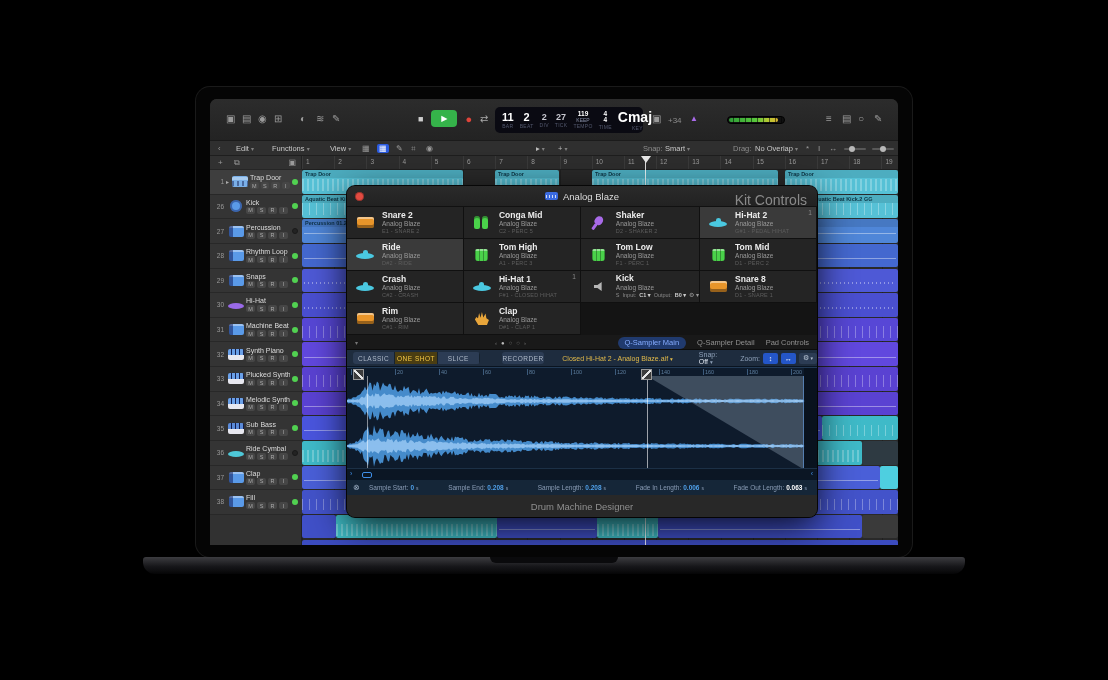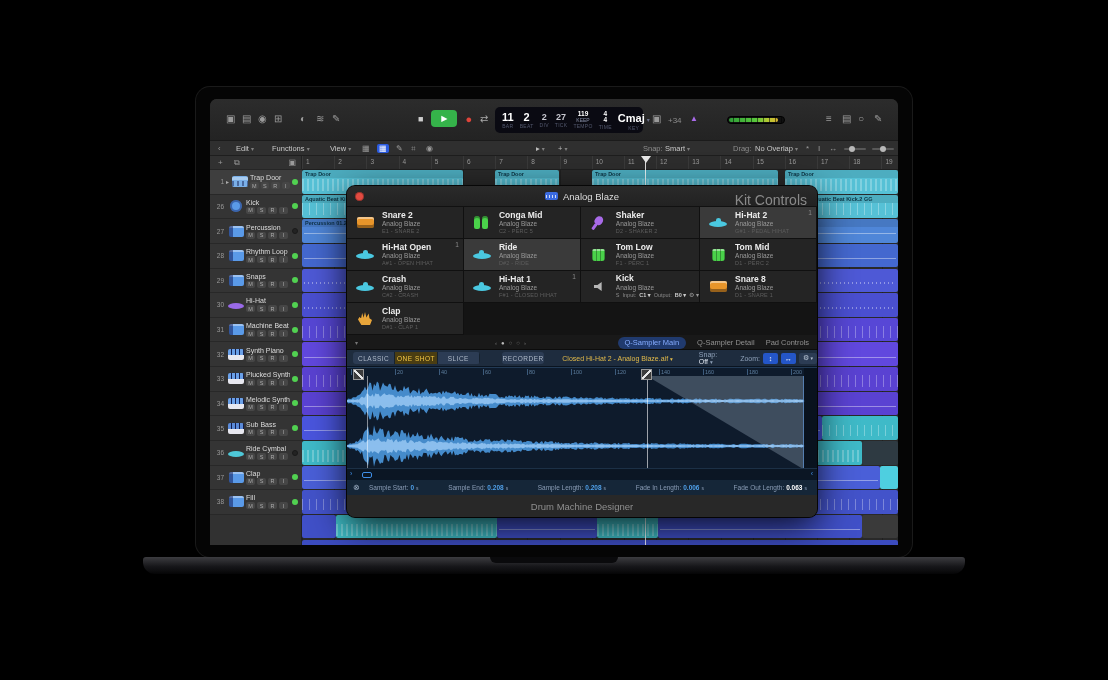--- a/index.html
+++ b/index.html
@@ -26,21 +26,21 @@
   .tr-rec{color:#e0443a;font-size:11px;}
   .tr-cycle{color:#aaa;font-size:10px;}
   #lcd{position:absolute;left:285px;top:8px;width:148px;height:26px;background:#0a0a12;border-radius:5px;
        display:flex;align-items:center;padding:0 7px;gap:6px;}
   .lcd-cell{display:flex;flex-direction:column;align-items:center;line-height:1;}
   .lcd-v1{color:#fff;font-size:11px;font-weight:bold;}
   .lcd-v2{color:#c8c8d0;font-size:9px;font-weight:bold;}
   .lcd-v3{color:#fff;font-size:6.5px;font-weight:bold;}
   .lcd-mode{color:#8890a8;font-size:5px;}
   .lcd-lab{color:#53586e;font-size:5px;margin-top:1px;letter-spacing:.3px;}
-  .lcd-key{color:#fff;font-size:11px;font-weight:bold;}
+  .lcd-key{color:#fff;font-size:14px;font-weight:bold;}
   .lcd-chev{color:#6a7088;font-size:6px;margin-left:2px;}
   #midi-badge{position:absolute;left:458px;top:17px;color:#8d8d8d;font-size:8px;}
   #midi-tri{position:absolute;left:480px;top:15px;color:#a86ae8;font-size:8px;}
   #meter{position:absolute;left:517px;top:17px;width:58px;height:8px;background:#101010;border-radius:4px;
          border:1px solid #000;overflow:hidden;}
   #meter-fill{position:absolute;left:1px;top:1px;bottom:1px;width:88%;border-radius:3px;
         background:linear-gradient(90deg,#2f9e38,#58c83c 55%,#b8c832 80%,#d8b430);}
   #meter-ticks{position:absolute;inset:0;background:repeating-linear-gradient(90deg,transparent 0 5px,rgba(0,0,0,.55) 5px 6px);}
   
   #menubar{position:absolute;left:0;top:42px;width:688px;height:15px;background:#2f2f2f;border-bottom:1px solid #1e1e1e;
@@ -724,44 +724,44 @@
     <span class="picon">
               <span class="pshape pi-hihat" style="--c: #4ac8e0;"></span>
             </span>
     <span class="ptxt">
       <span class="pname">Hi-Hat 2</span>
       <span class="psub">Analog Blaze</span>
       <span class="pnote">G#1 - PEDAL HIHAT</span>
     </span>
   </div>
 
-  <div class="pad">
-    <span class="pbadge">1</span>
+
+  <div class="pad sel">
+
     <span class="picon">
               <span class="pshape pi-hihat" style="--c: #4ac8e0;"></span>
             </span>
     <span class="ptxt">
-      <span class="pname">Hi-Hat Open</span>
-      <span class="psub">Analog Blaze</span>
-      <span class="pnote">A#1 - OPEN HIHAT</span>
-    </span>
-  </div>
-
-  <div class="pad sel">
-
-    <span class="picon">
-              <span class="pshape pi-hihat" style="--c: #4ac8e0;"></span>
-            </span>
-    <span class="ptxt">
       <span class="pname">Ride</span>
       <span class="psub">Analog Blaze</span>
       <span class="pnote">D#2 - RIDE</span>
     </span>
   </div>
 
+  <div class="pad">
+
+    <span class="picon">
+              <span class="pshape pi-tom" style="--c: #4ad14a;"></span>
+            </span>
+    <span class="ptxt">
+      <span class="pname">Tom High</span>
+      <span class="psub">Analog Blaze</span>
+      <span class="pnote">A1 - PERC 3</span>
+    </span>
+  </div>
 
   <div class="pad">
 
     <span class="picon">
               <span class="pshape pi-tom" style="--c: #4ad14a;"></span>
             </span>
     <span class="ptxt">
       <span class="pname">Tom Low</span>
       <span class="psub">Analog Blaze</span>
       <span class="pnote">F1 - PERC 1</span>
@@ -828,20 +828,31 @@
     <span class="picon">
               <span class="pshape pi-snare" style="--c: #e8952a;"></span>
             </span>
     <span class="ptxt">
       <span class="pname">Snare 8</span>
       <span class="psub">Analog Blaze</span>
       <span class="pnote">D1 - SNARE 1</span>
     </span>
   </div>
 
+  <div class="pad">
+
+    <span class="picon">
+              <span class="pshape pi-snare" style="--c: #e8952a;"></span>
+            </span>
+    <span class="ptxt">
+      <span class="pname">Rim</span>
+      <span class="psub">Analog Blaze</span>
+      <span class="pnote">C#1 - RIM</span>
+    </span>
+  </div>
 
   <div class="pad">
 
     <span class="picon">
               <span class="pshape pi-hand" style="--c: #e8a53a;"></span>
             </span>
     <span class="ptxt">
       <span class="pname">Clap</span>
       <span class="psub">Analog Blaze</span>
       <span class="pnote">D#1 - CLAP 1</span>

